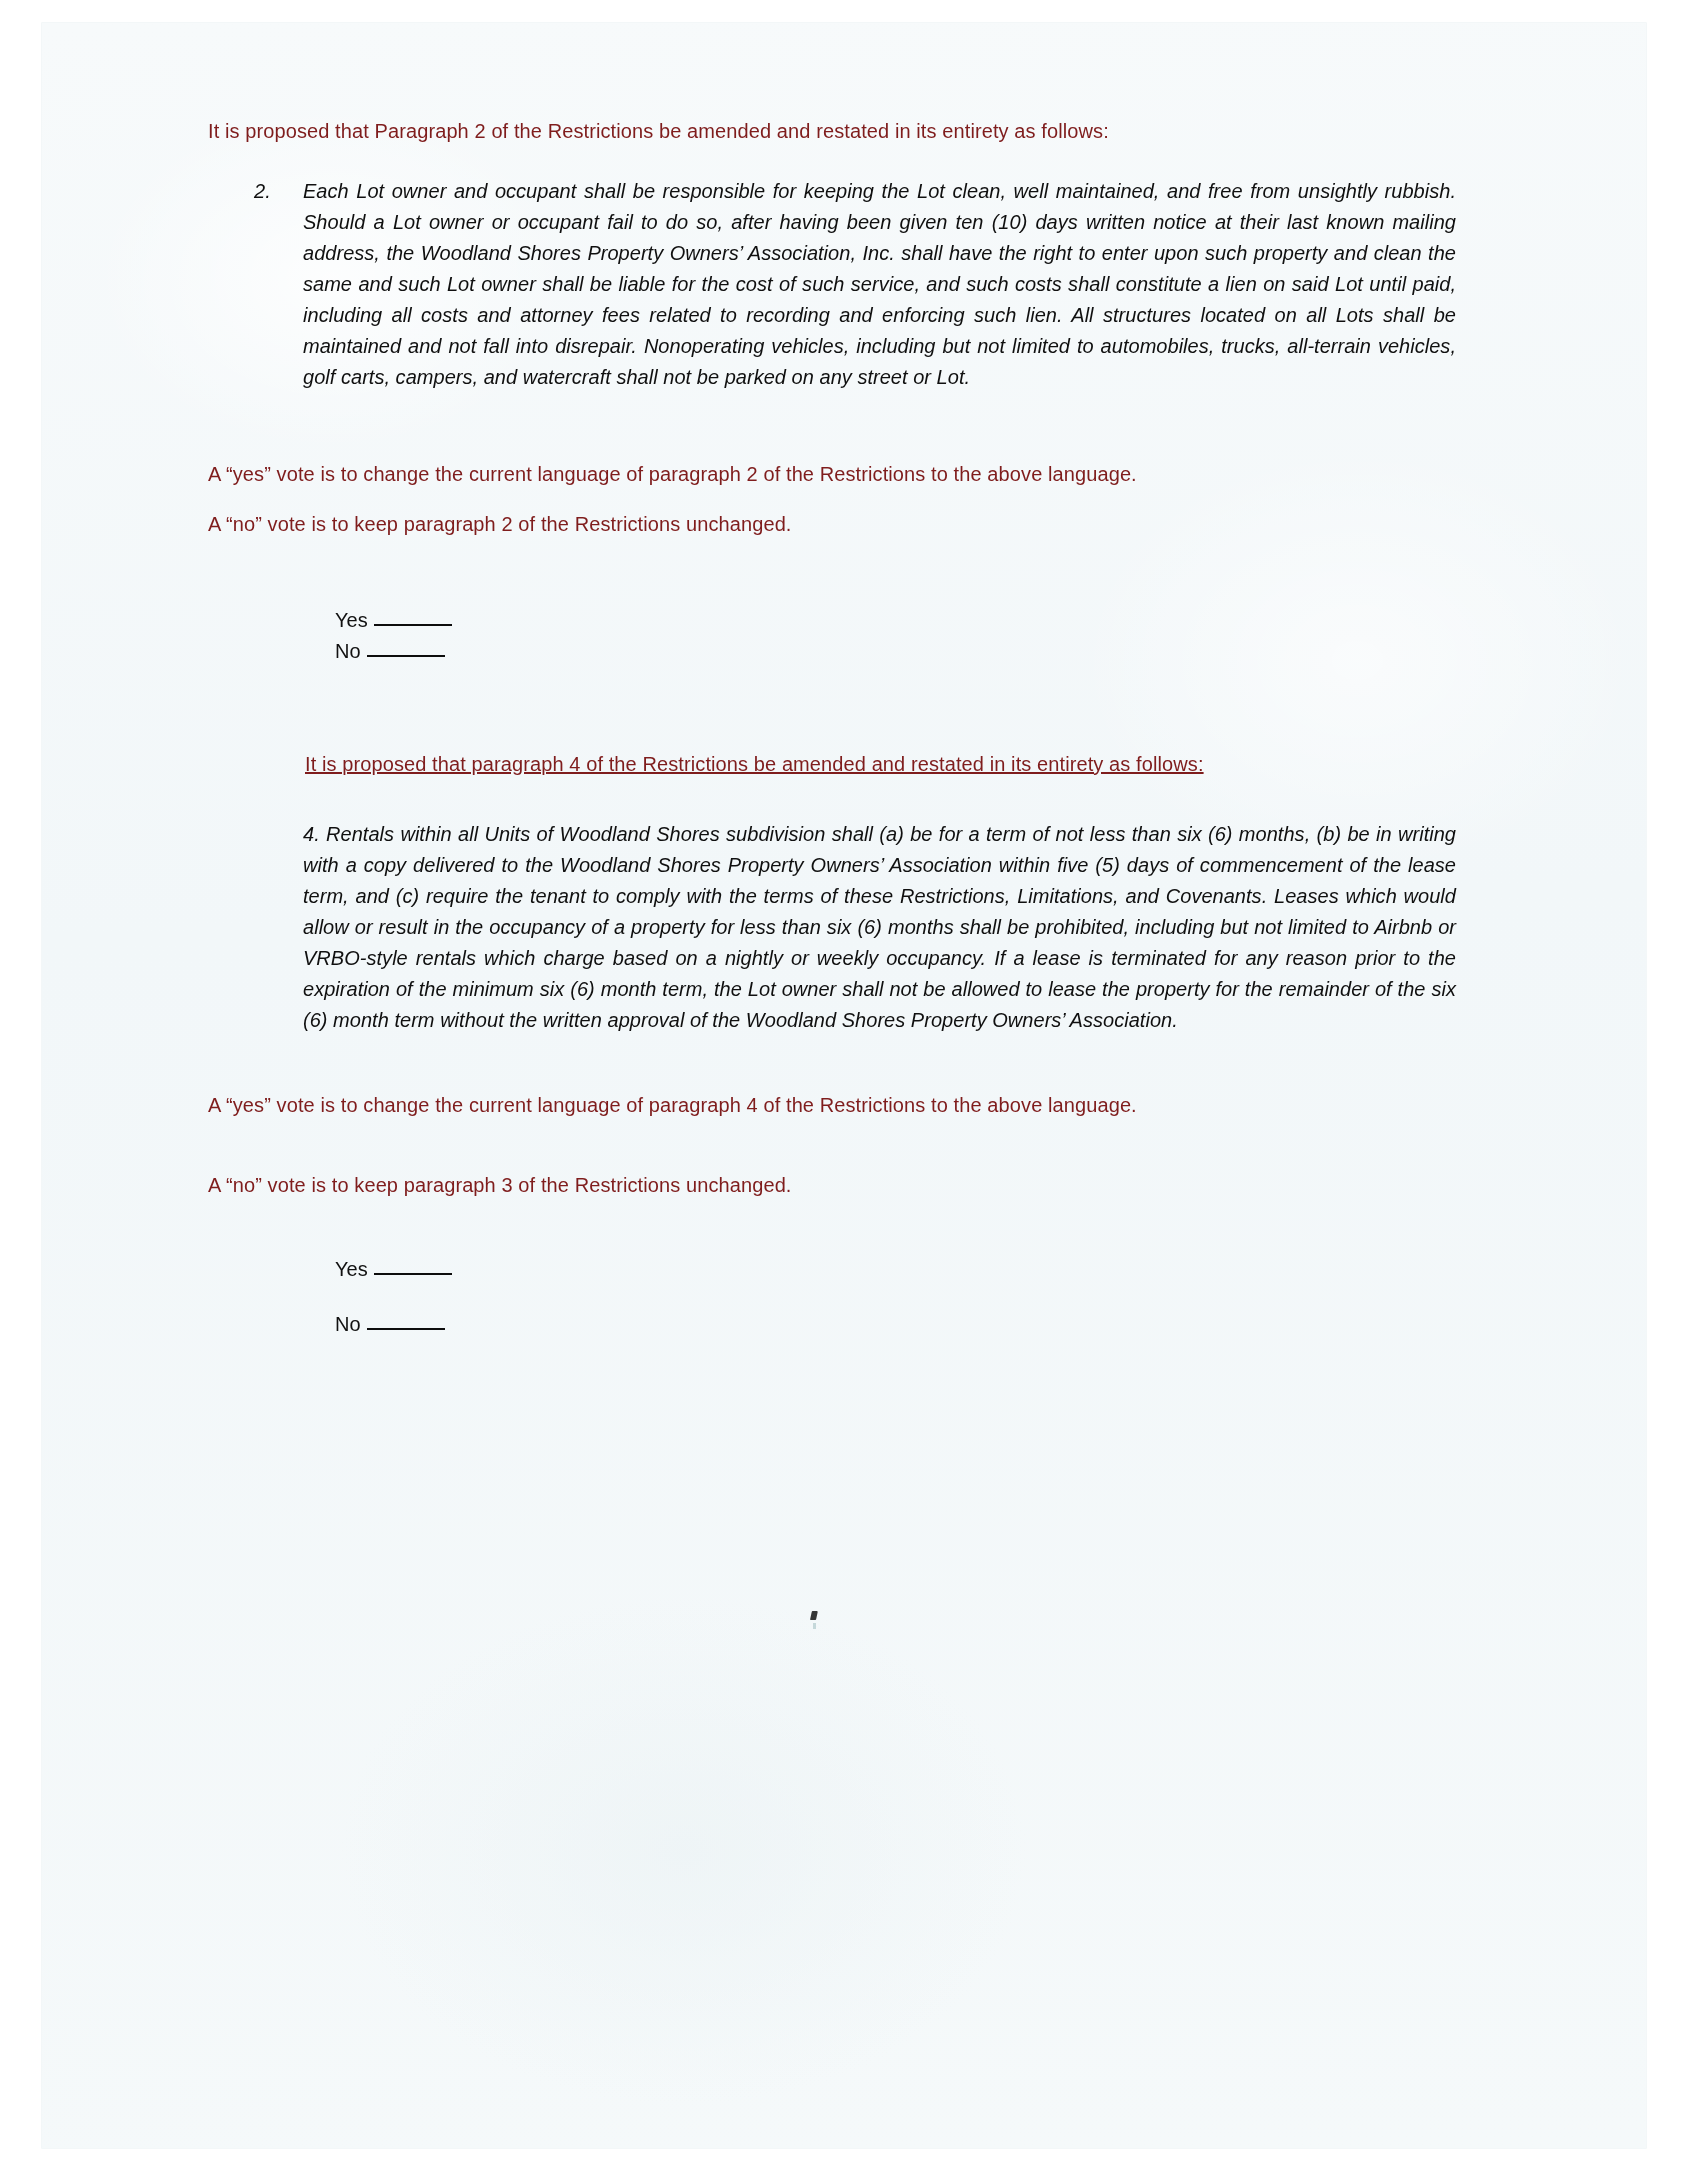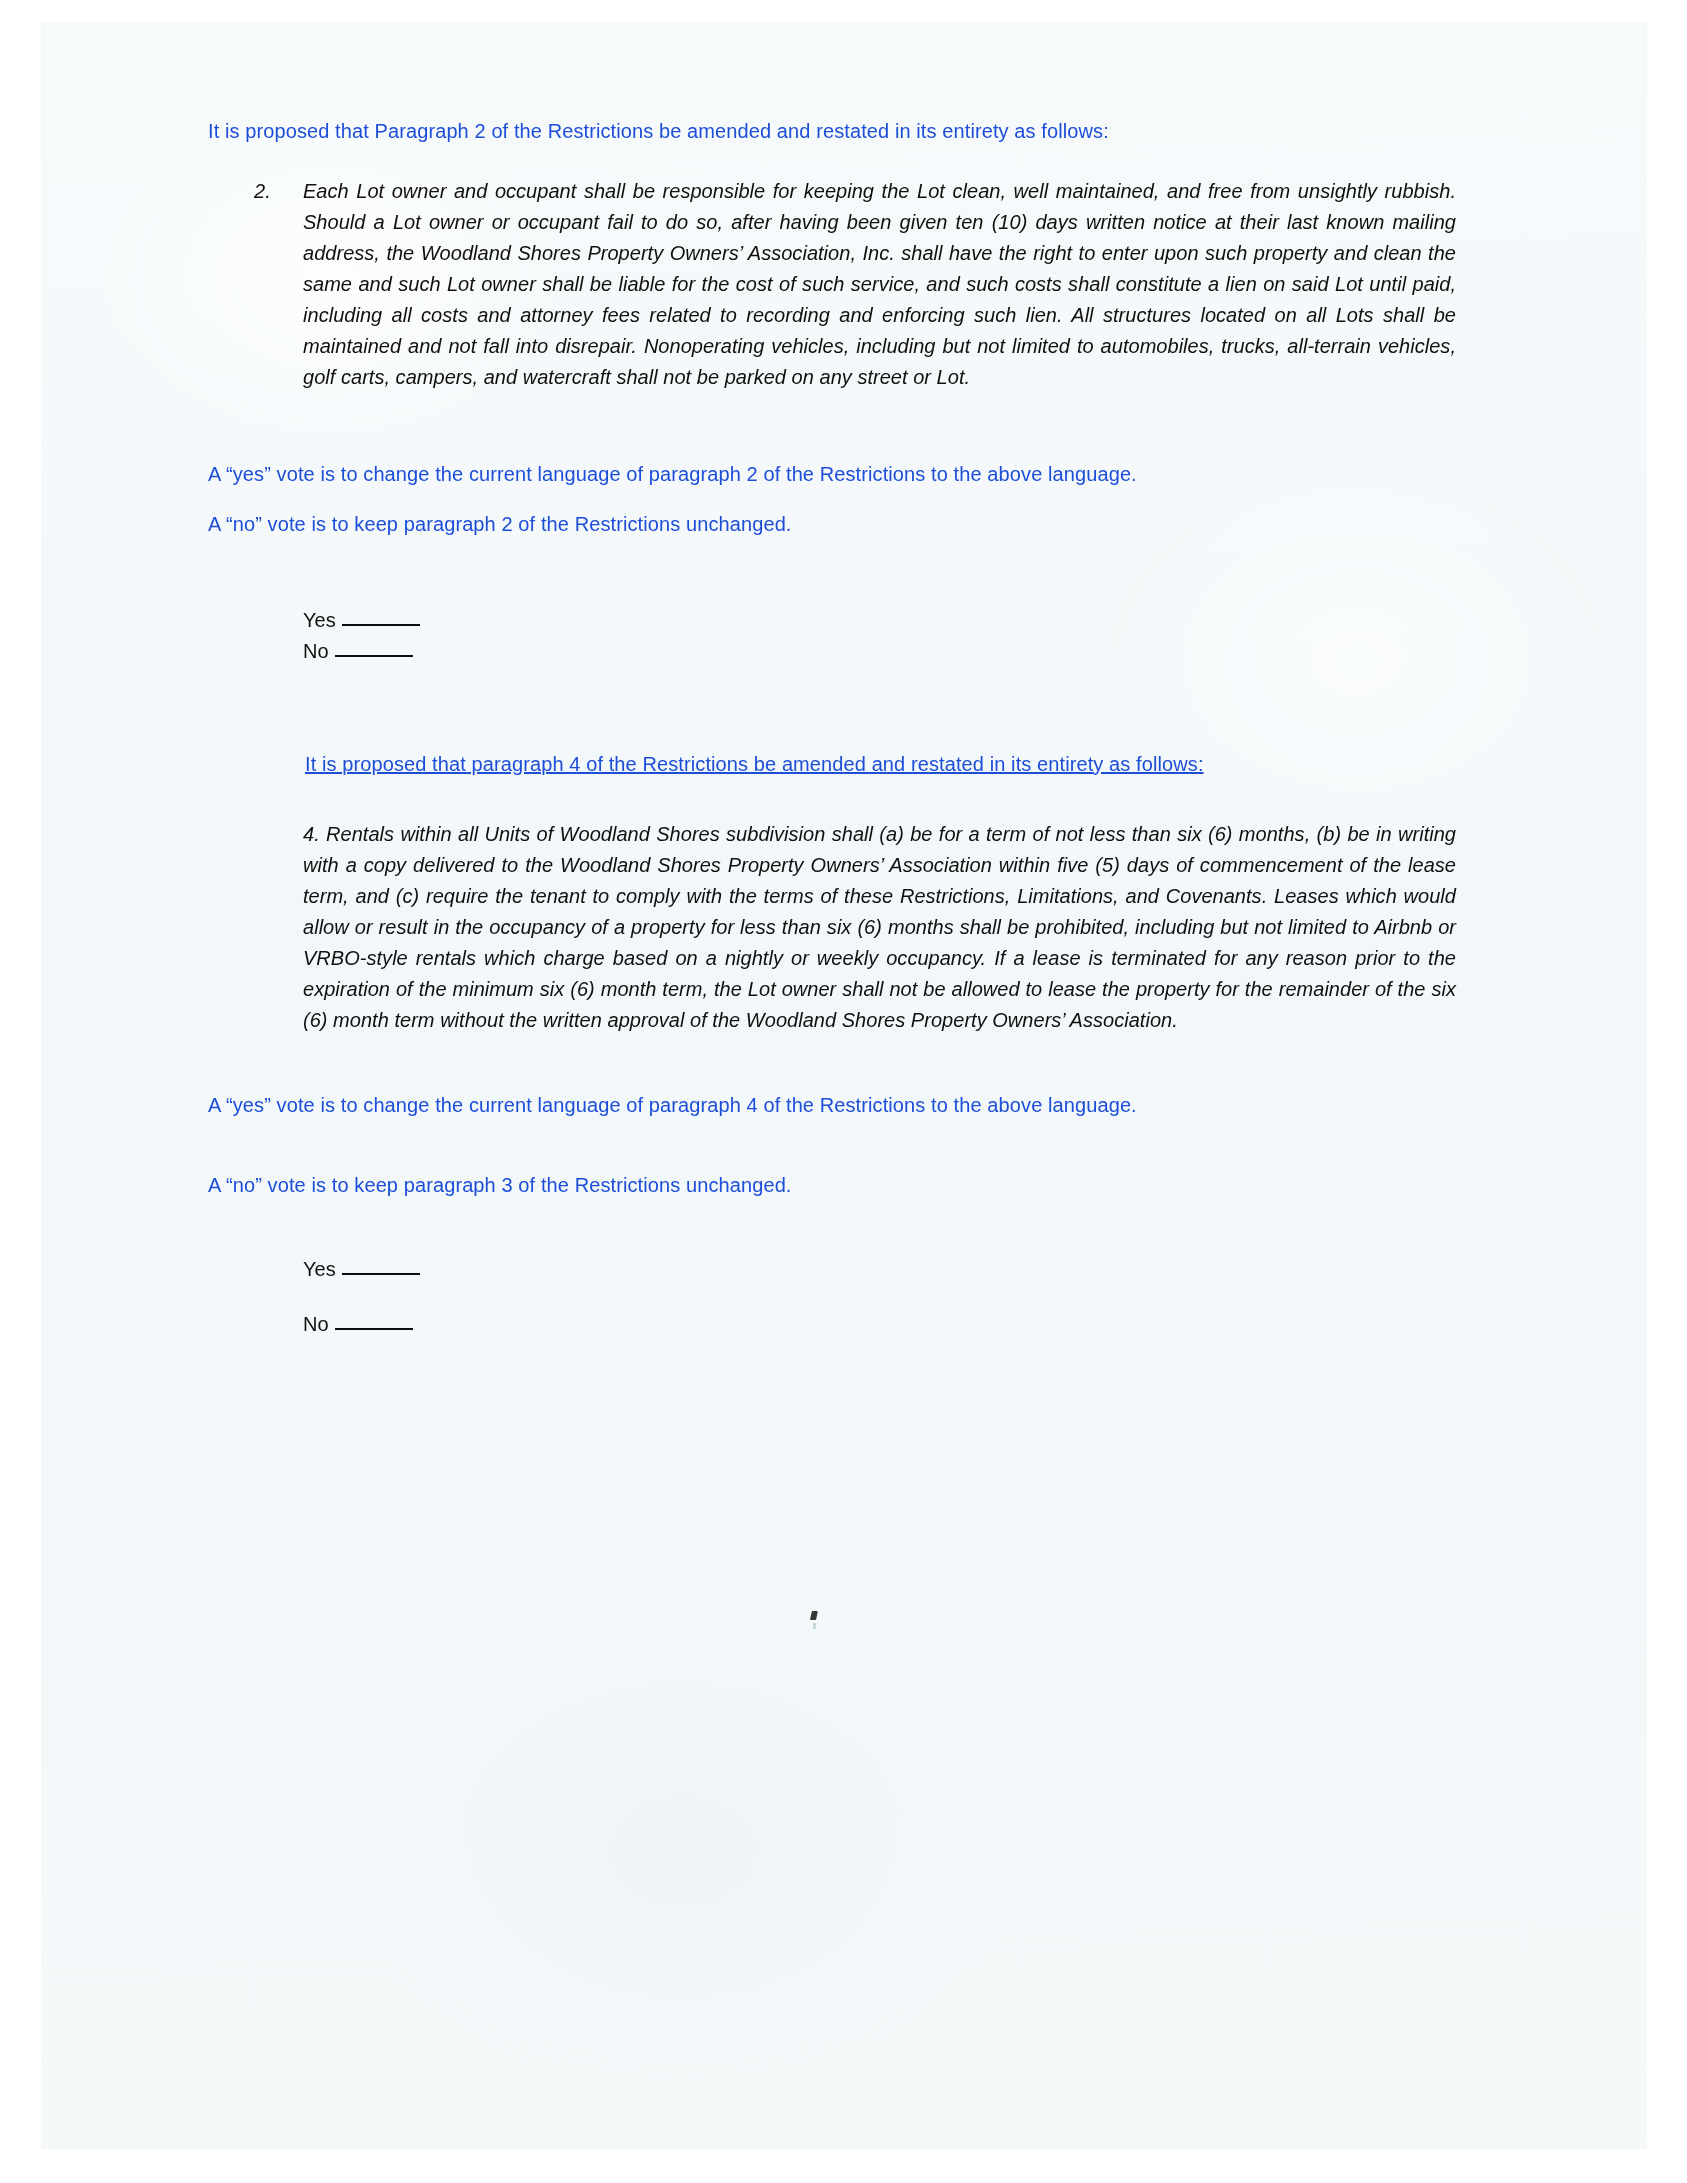--- a/index.html
+++ b/index.html
@@ -46,21 +46,21 @@
     top: 73px;
     width: 1248px; 
     color: #111111;
   }
 
   
   .para-roman {
     font-size: 20px;
     line-height: 30px;
     letter-spacing: 0.1px;
-    color: #1d4ed8;
+    color: #7f1d1d;
   }
 
   
   .para-quote {
     margin-left: 95px;            
     font-style: italic;
     font-size: 20px;
     line-height: 31px;
     text-align: justify;
     text-justify: inter-word;
@@ -92,20 +92,21 @@
   
   .vote-block {
     margin-left: 95px;
     font-size: 20px;
     line-height: 30px;
   }
   .vote-row {
     display: block;
     white-space: nowrap;
     margin-bottom: 1.3px;
+    margin-left: 32px;
   }
   .vote-label {
     display: inline-block;
   }
   .vote-blank {
     display: inline-block;
     width: 78px;
     border-bottom: 2.6px solid #0d0d0d;
     margin-left: 6.6px;
     vertical-align: 1.3px;

